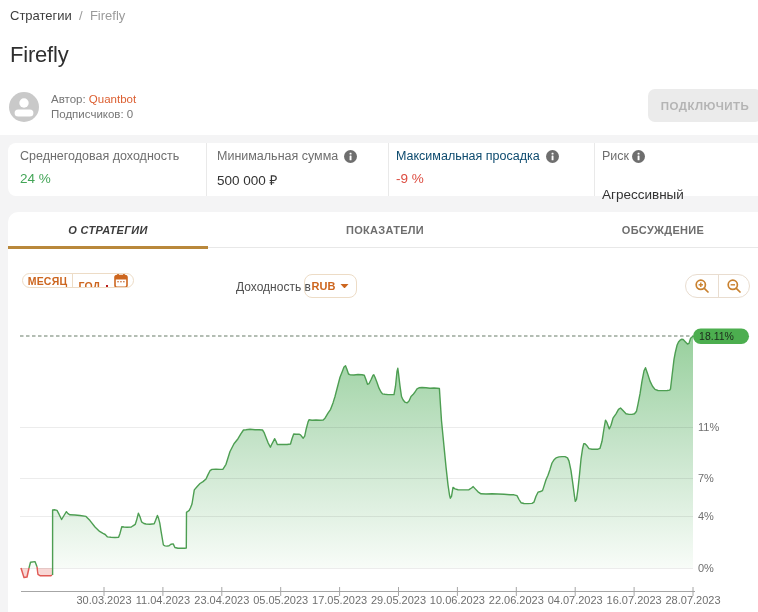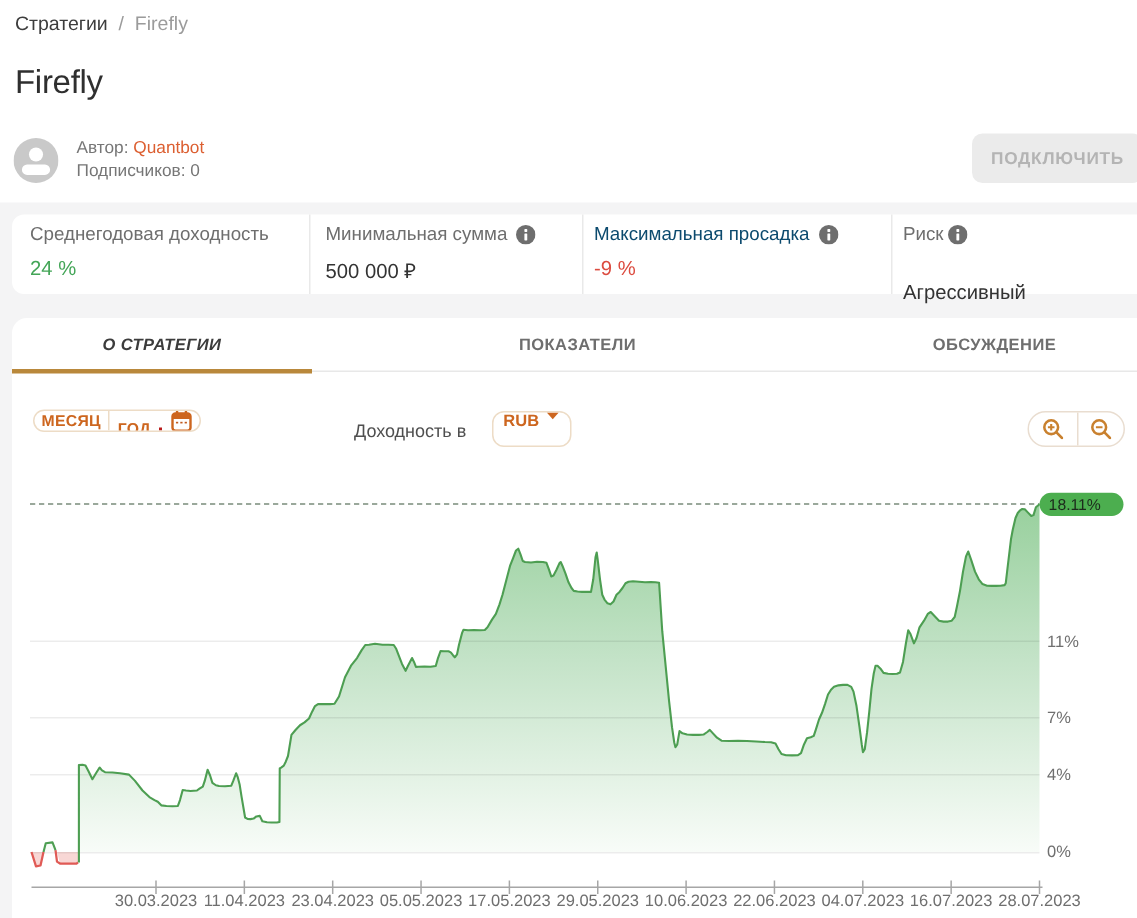--- a/index.html
+++ b/index.html
@@ -70,21 +70,21 @@
         <rect x="3.2" y="0.8" width="1.7" height="2.6" rx=".8" fill="#cd661f"></rect>
         <rect x="9.1" y="0.8" width="1.7" height="2.6" rx=".8" fill="#cd661f"></rect>
         <rect x="3.3" y="8.2" width="1.5" height="1.1" fill="#c05a1d"></rect>
         <rect x="6.2" y="8.2" width="1.5" height="1.1" fill="#c05a1d"></rect>
         <rect x="9.1" y="8.2" width="1.5" height="1.1" fill="#c05a1d"></rect>
       </svg>
     </div>
   </div>
   <div class="abs" style="left:236px;top:280px;font-size:12px;color:#4f4f4f;">Доходность в</div>
 
-  <div class="abs" style="left:328px;top:274px;width:53px;height:24px;border:1px solid #eddcc6;border-radius:8px;box-sizing:border-box;display:flex;justify-content:center;gap:5px;">
+  <div class="abs" style="left:304px;top:274px;width:53px;height:24px;border:1px solid #eddcc6;border-radius:8px;box-sizing:border-box;display:flex;align-items:center;justify-content:center;gap:5px;">
     <span style="font-size:11px;font-weight:bold;color:#cd661f;">RUB</span>
     <svg width="9" height="4.5" viewBox="0 0 9 4.5">
       <path d="M0.5 0 L4.5 4.5 L8.5 0 Z" fill="#cd661f"></path>
     </svg>
   </div>
 
   <div class="abs" style="left:685px;top:274px;width:65px;height:24px;border:1px solid #e9ddd0;border-radius:12px;box-sizing:border-box;display:flex;">
     <div style="width:32px;display:flex;align-items:center;justify-content:center;border-right:1px solid #e9ddd0;">
       <svg width="14" height="14" viewBox="0 0 14 14">
         <circle cx="5.8" cy="5.8" r="4.6" fill="none" stroke="#c9812f" stroke-width="1.7"></circle>

